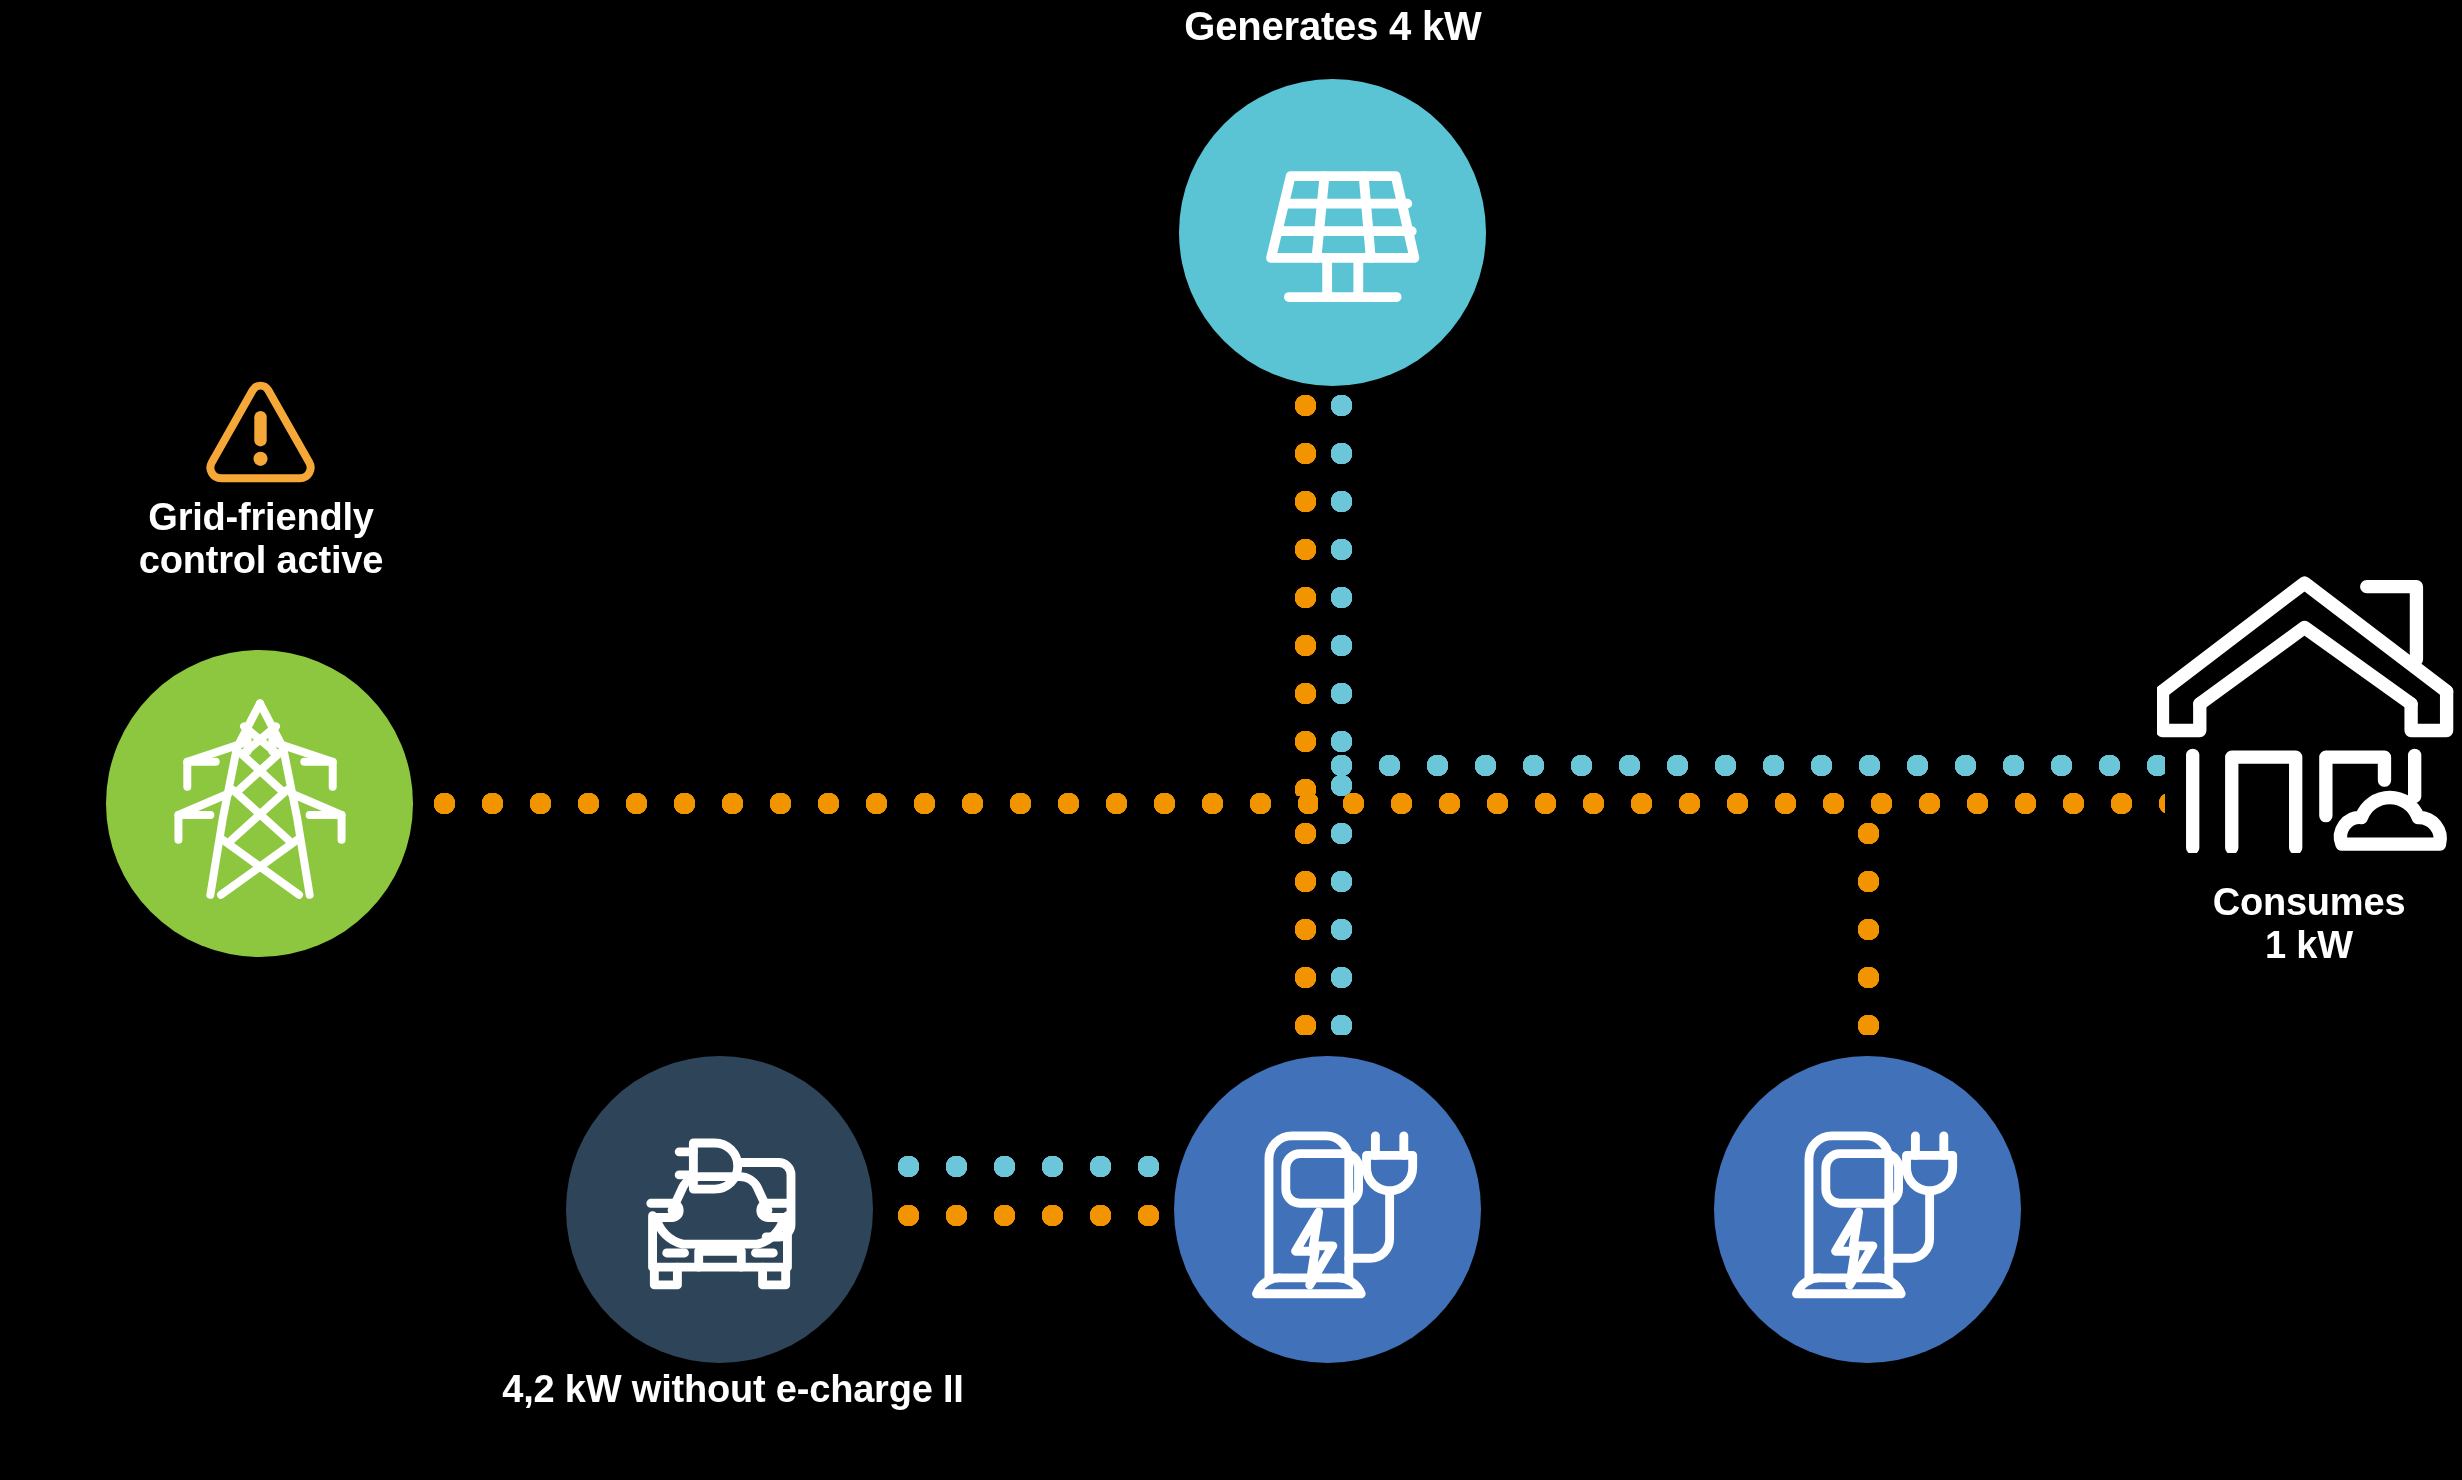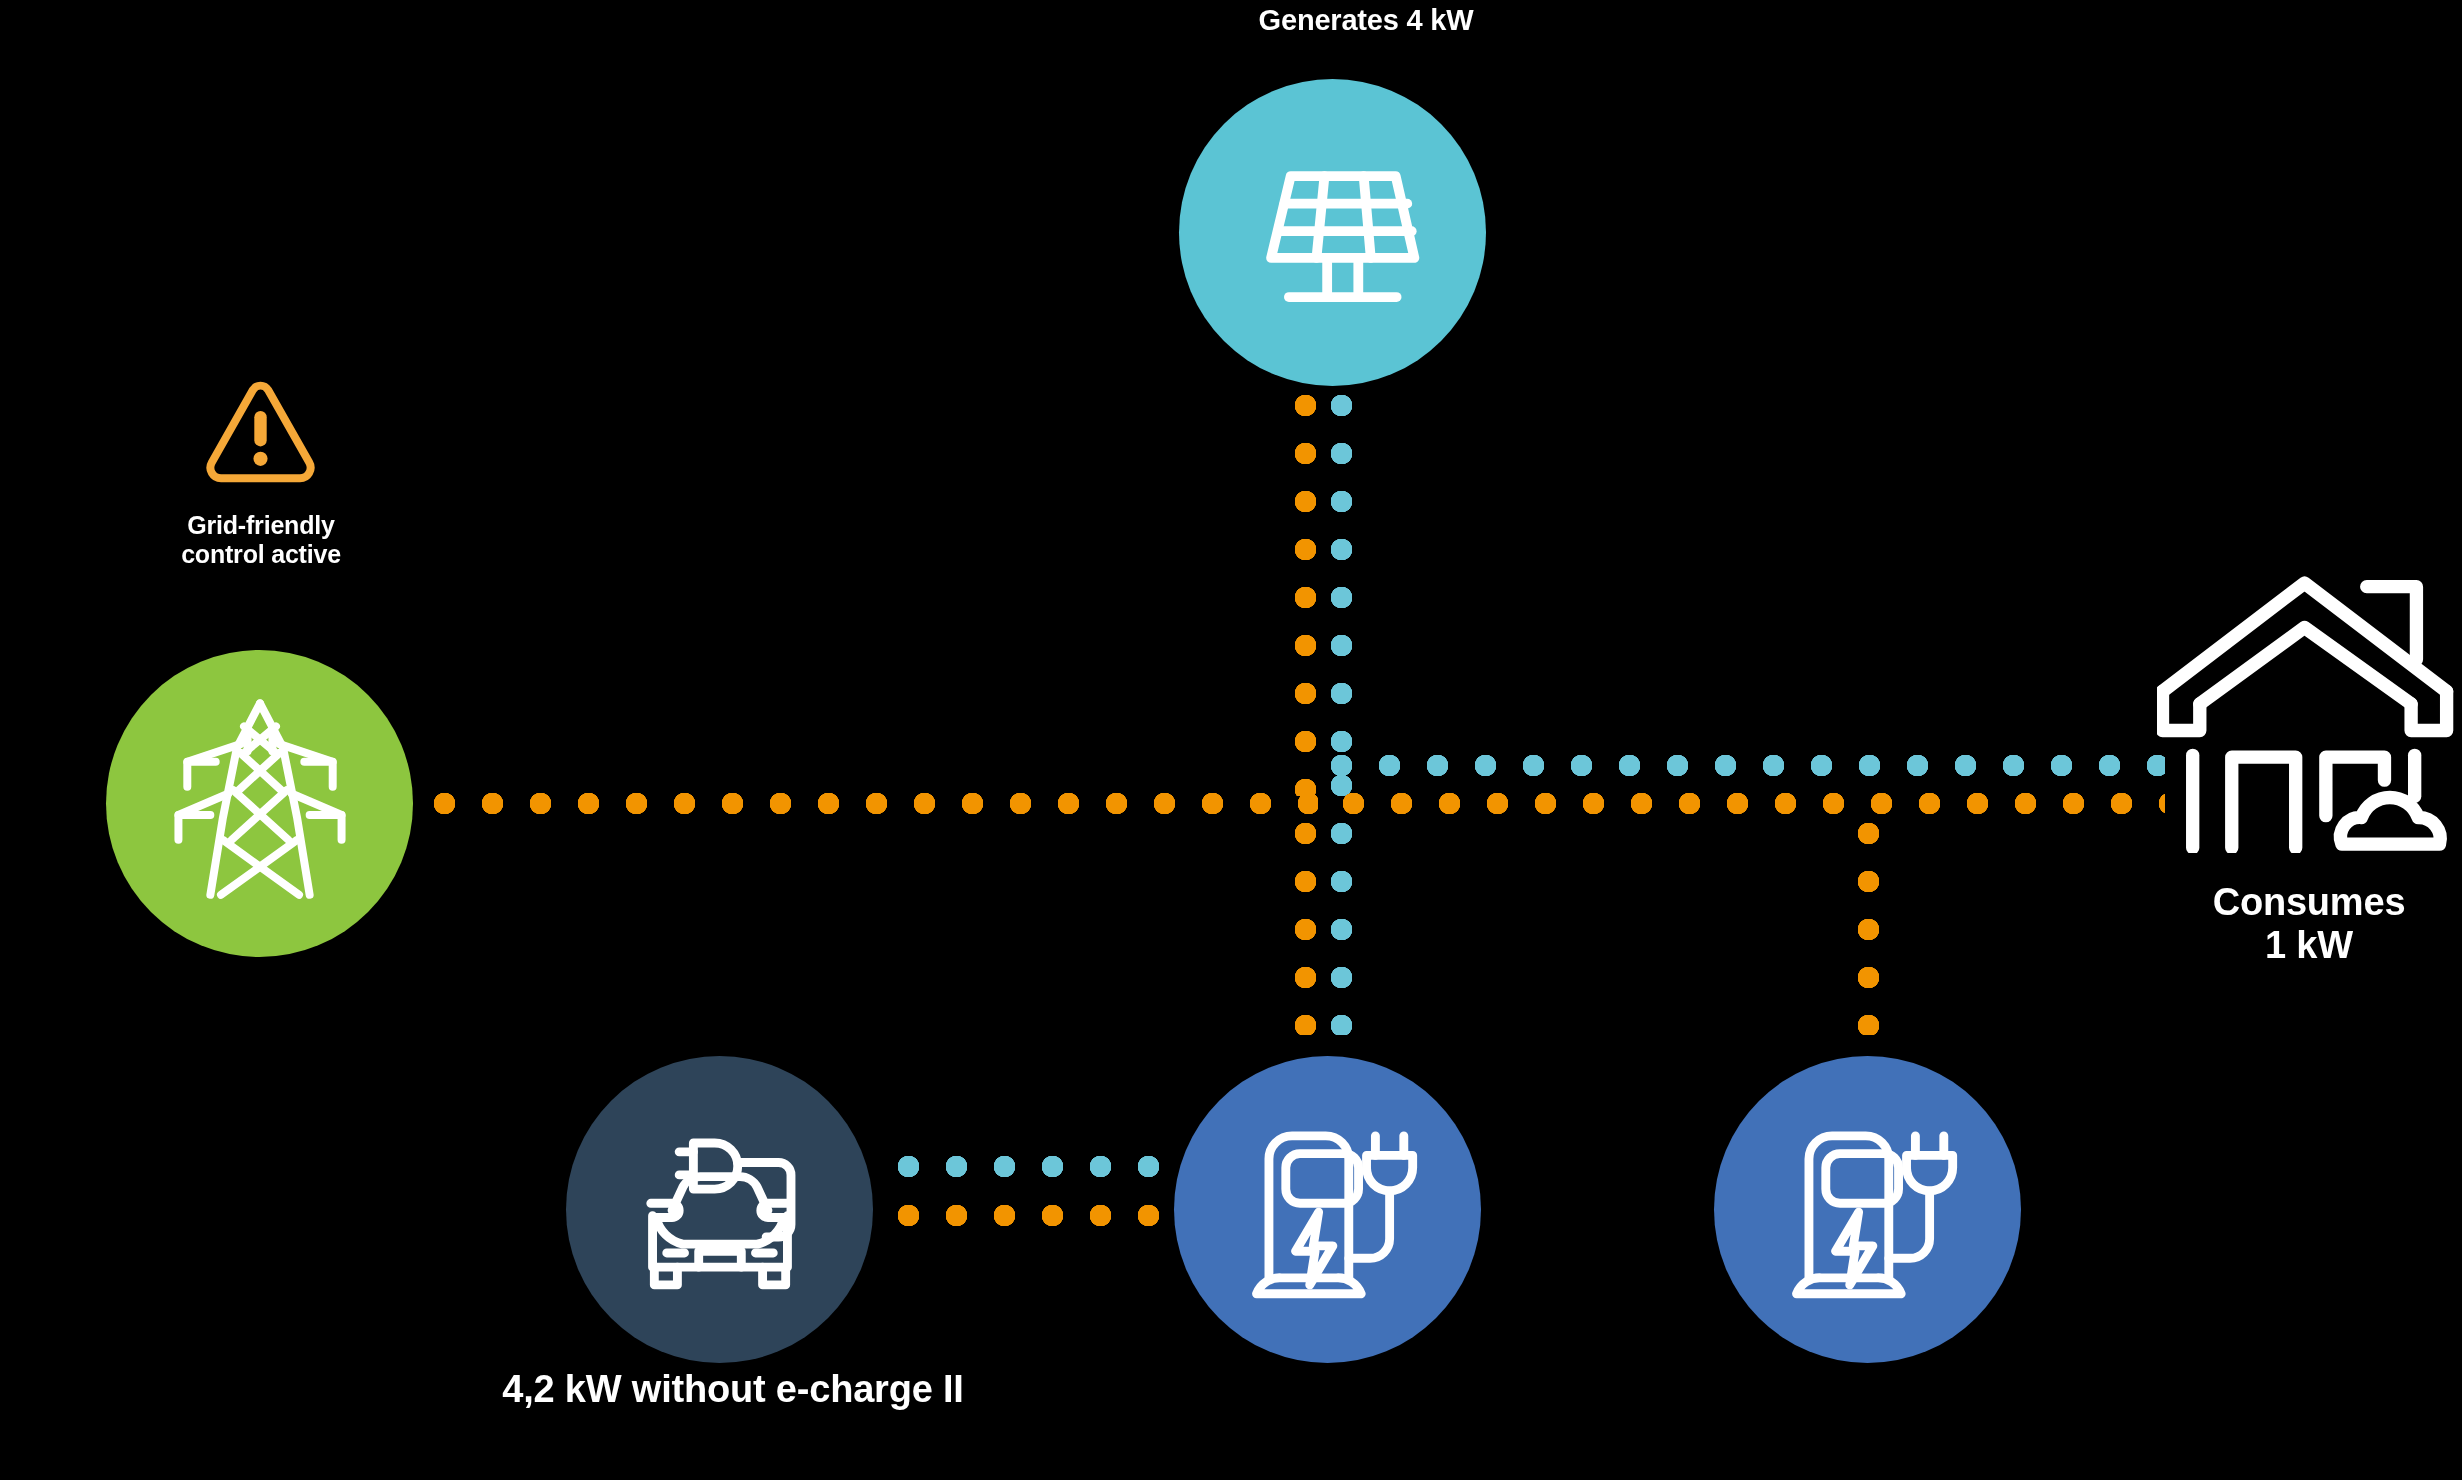--- a/index.html
+++ b/index.html
@@ -75,22 +75,22 @@
   
   #solar-node      { left: 1179px; top:  79px;  width: 307px; height: 307px; }
   #grid-node       { left:  106px; top: 650px;  width: 307px; height: 307px; }
   #car-node        { left:  566px; top: 1056px; width: 307px; height: 307px; }
   #charger1-node   { left: 1174px; top: 1056px; width: 307px; height: 307px; }
   #charger2-node   { left: 1714px; top: 1056px; width: 307px; height: 307px; }
   #house-node      { left: 2157px; top: 560px;  width: 304px; height: 293px; }
 
   #warning-icon-wrap { position: absolute; left: 203px; top: 377px; width: 115px; height: 107px; }
 
-  #label-solar     { left: 1086px; top:   4.4px;  width: 560px; font-size: 29px; }
-  #label-grid      { left:   52px; top: 511px;  width: 418px; font-size: 25px; }
+  #label-solar     { left: 1053px; top:   4.4px;  width: 560px; font-size: 40px; }
+  #label-grid      { left:   52px; top: 496px;  width: 418px; font-size: 38px; }
   #label-house     { left: 2127px; top: 881px;  width: 364px; font-size: 38px; }
   #label-car       { left:  382px; top: 1368px; width: 702px; font-size: 38px; }
   #label-charger2  { left: 1692px; top: 1368px; width: 355px; font-size: 38px; }
 </style>
 </head>
 <body>
 
 <div id="stage">
 
   <div class="flow h orange" style="left:433px; top:792px; width:885px;"></div>

